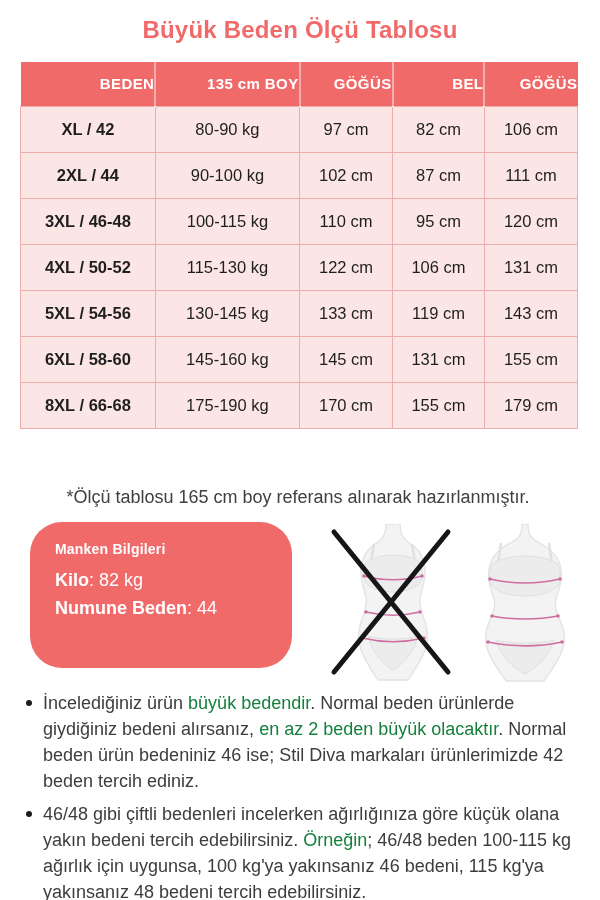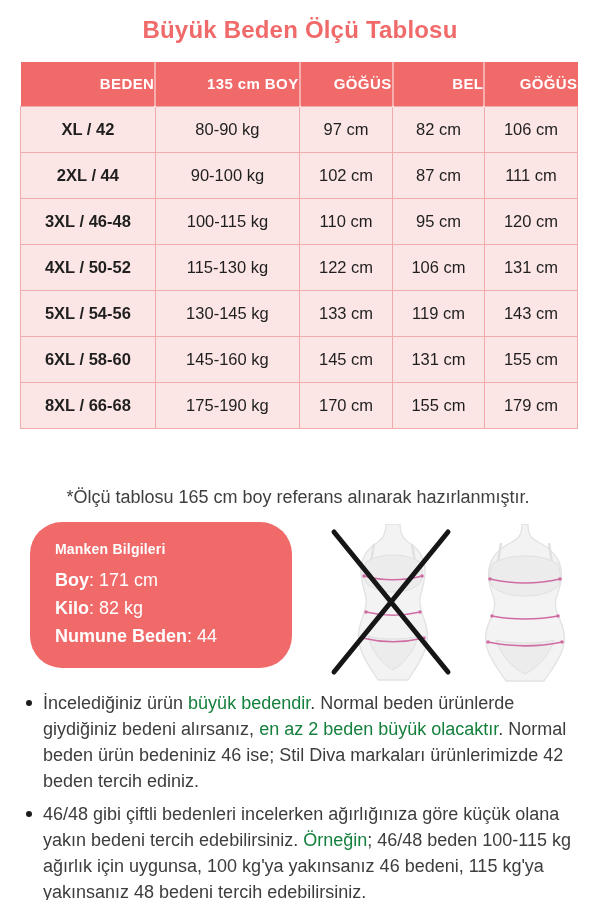--- a/index.html
+++ b/index.html
@@ -151,21 +151,20 @@
         <td>179 cm</td>
       </tr>
     </tbody>
 </table>
 
 <p class="footnote">*Ölçü tablosu 165 cm boy referans alınarak hazırlanmıştır.</p>
 
 <div class="model-box">
   <h2>Manken Bilgileri</h2>
   <div>
-      <div class="model-field"><span class="b">Boy</span><span>: </span><span>171 cm</span></div>
       <div class="model-field"><span class="b">Kilo</span><span>: </span><span>82 kg</span></div>
       <div class="model-field"><span class="b">Numune Beden</span><span>: </span><span>44</span></div>
     </div>
 </div>
 
 <div class="figures">
 
   <div class="fig-wrap">
     <svg class="body" viewBox="0 0 110 160">
       <path class="sil-body" d="M48,0 C48,9 46,14 40,18 C30,24 24,32 23,44 C22,55 26,64 28,74 C29,81 27,87 24,95 C20,106 19,116 23,126 C27,137 34,147 40,156 L70,156 C76,147 83,137 87,126 C91,116 90,106 86,95 C83,87 81,81 82,74 C84,64 88,55 87,44 C86,32 80,24 70,18 C64,14 62,9 62,0 Z"></path>

